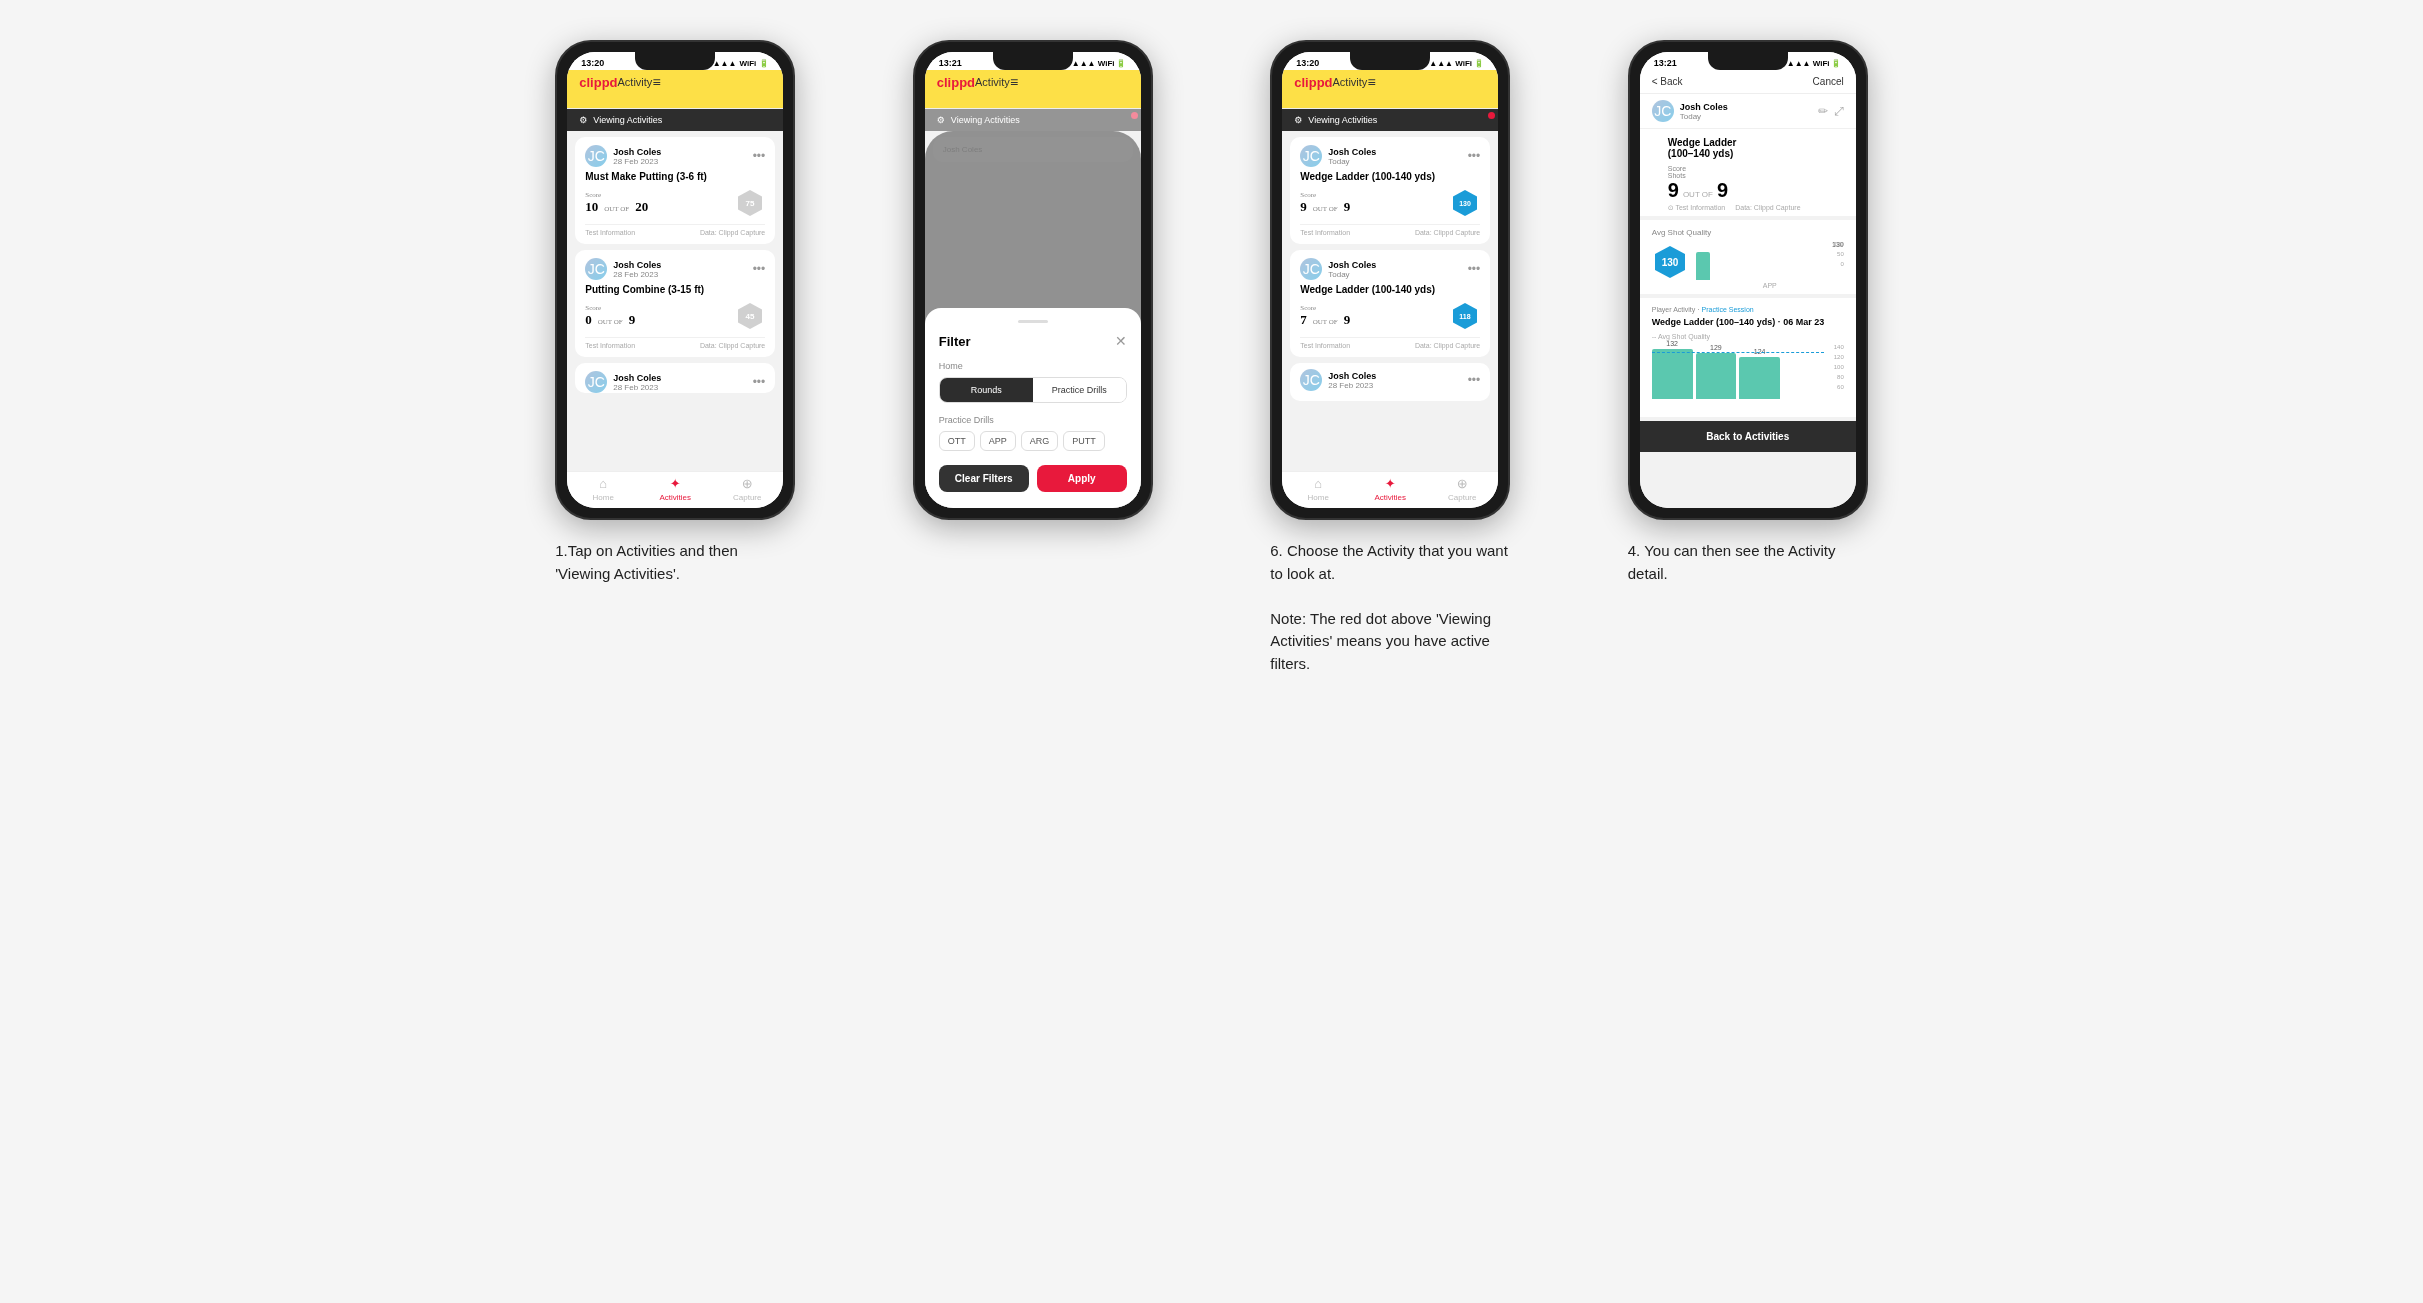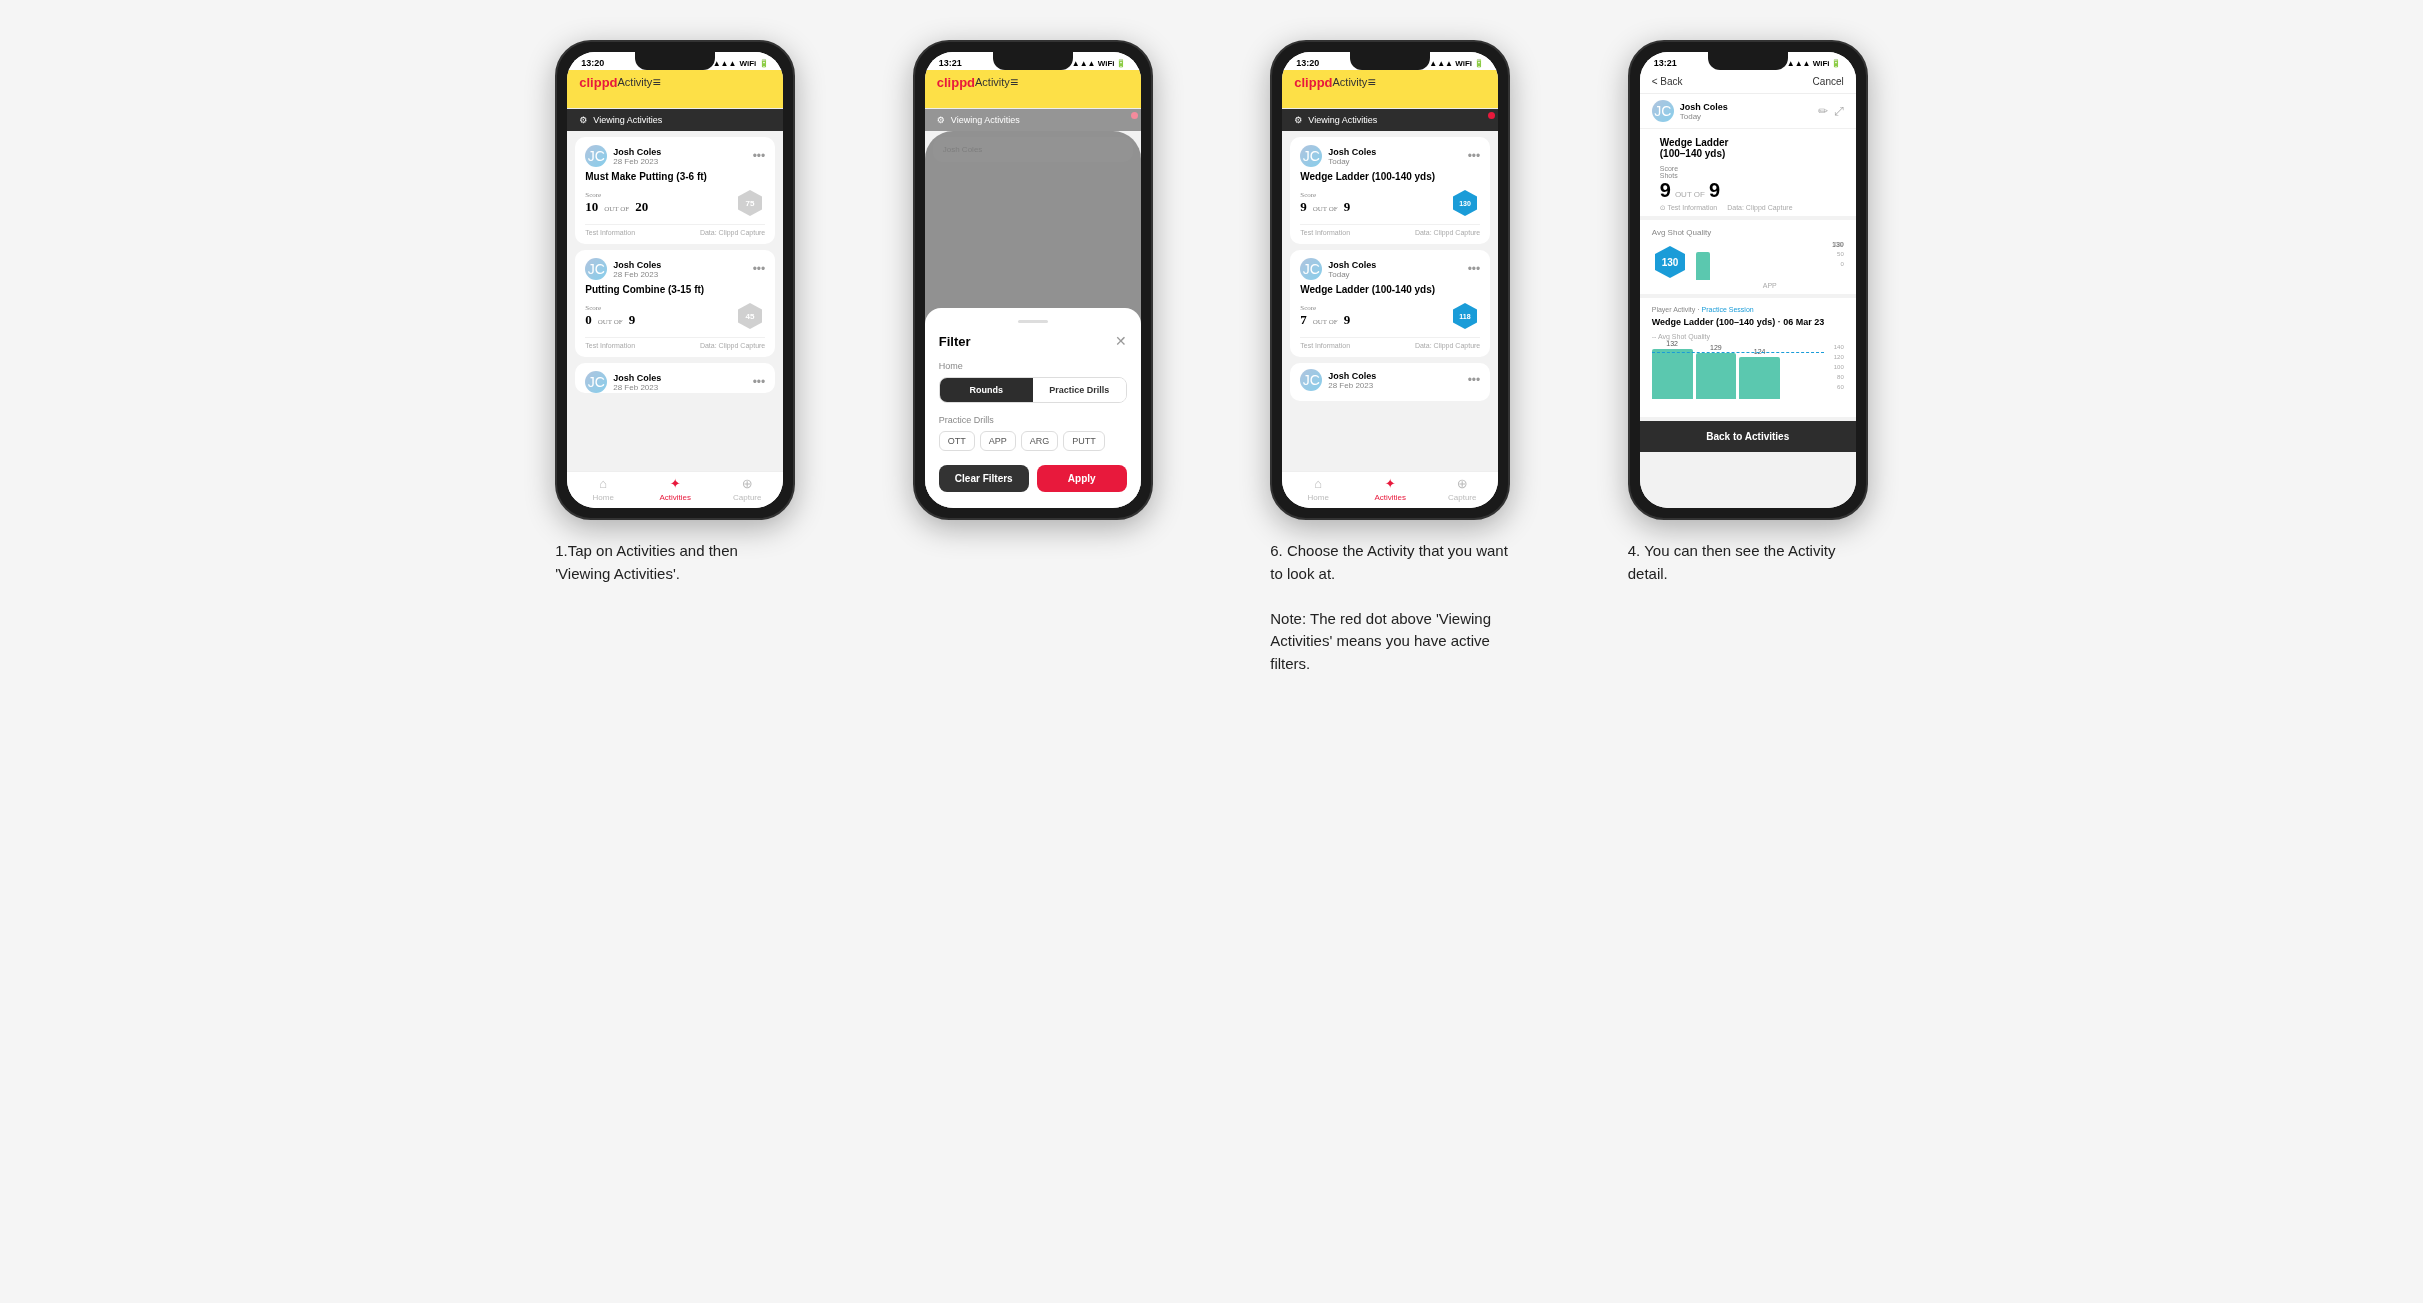--- a/index.html
+++ b/index.html
@@ -253,21 +253,21 @@
       display: flex;
       border: 1px solid #ddd;
       border-radius: 8px;
       overflow: hidden;
       margin-bottom: 12px;
     }
     .toggle-btn {
       flex: 1;
       padding: 7px 0;
       font-size: 9px;
-      font-weight: 700;
+      font-weight: 400;
       text-align: center;
       background: #fff;
       color: #333;
     }
     .toggle-btn.selected {
       background: #2d2d2d;
       color: #fff;
     }
     .drill-chips {
       display: flex;
@@ -327,21 +327,21 @@
     .detail-user-row {
       background: #fff;
       padding: 6px 12px;
       display: flex;
       justify-content: space-between;
       align-items: center;
       border-bottom: 1px solid #f0f0f0;
     }
     .detail-title-section {
       background: #fff;
-      padding: 8px 20px 4px;
+      padding: 8px 28px 4px;
     }
     .detail-activity-title { font-size: 10px; font-weight: 700; color: #000; }
 
     .avg-quality-section {
       background: #fff;
       padding: 8px 12px;
       margin-top: 4px;
     }
     .avg-label { font-size: 8px; color: #888; margin-bottom: 4px; }
     .avg-content { display: flex; align-items: center; gap: 8px; }

